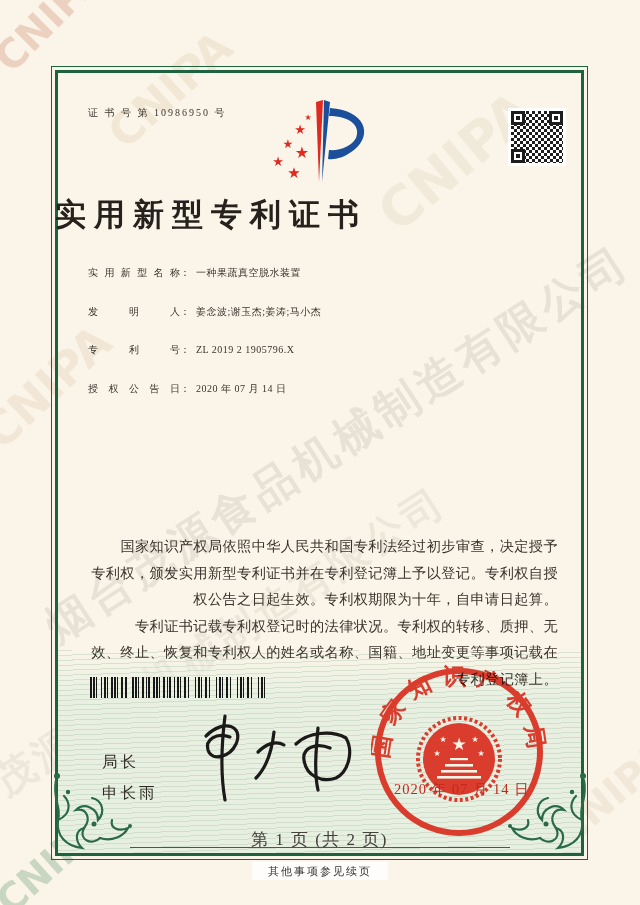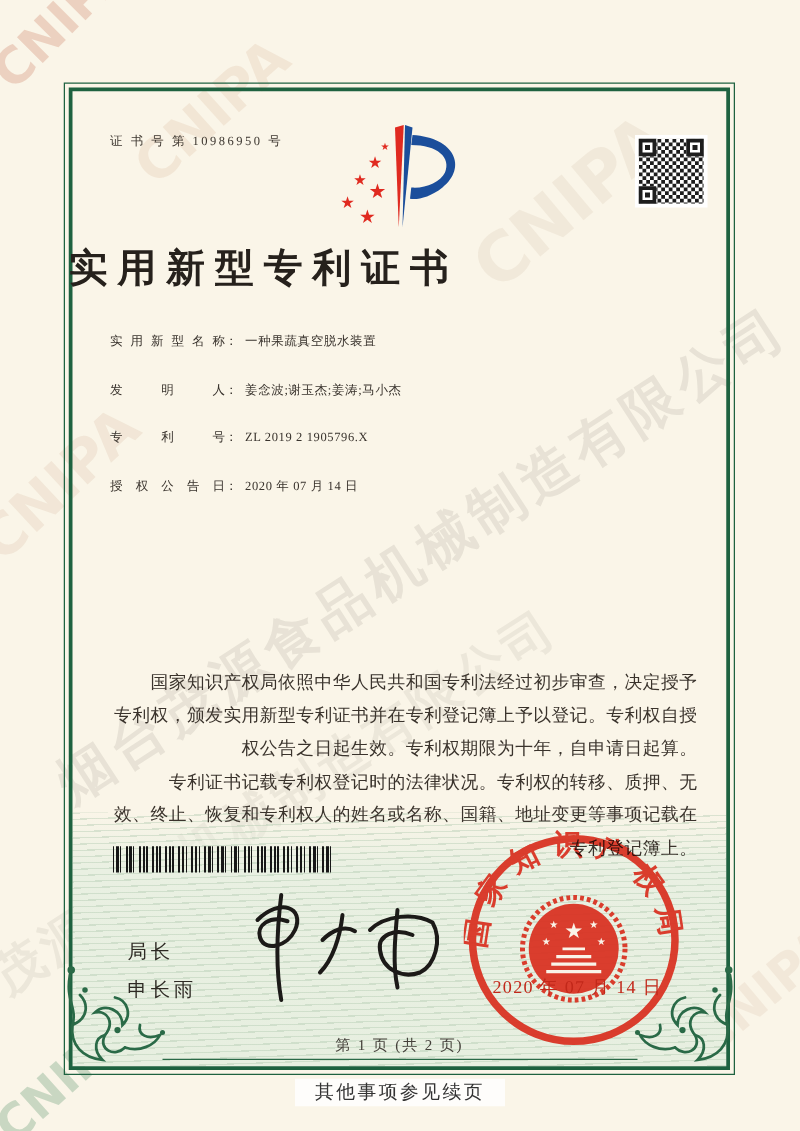--- a/index.html
+++ b/index.html
@@ -70,22 +70,22 @@
   .seal { position:absolute; left:371px; top:664px; opacity:0.93; mix-blend-mode:multiply; }
   .seal-date { position:absolute; left:394px; top:780px; width:140px; font-size:14.5px;
                color:#c2281a; letter-spacing:1px; white-space:nowrap; }
 
   .corner { position:absolute; z-index:4; }
   .corner-bl { left:48px; top:762px; }
   .corner-br { right:48px; top:762px; transform:scaleX(-1); }
   .deco-line { position:absolute; left:130px; top:847px; width:380px; border-top:1.5px solid #2a6a47; z-index:2; }
 
   .page-info { position:absolute; left:55px; top:828px; width:529px; text-align:center;
-               font-size:12px; letter-spacing:1.5px; color:#44403a; }
-  .continuation { position:absolute; left:0; top:864px; width:640px; text-align:center; font-size:15px; }
+               font-size:17px; letter-spacing:1.5px; color:#44403a; }
+  .continuation { position:absolute; left:0; top:864px; width:640px; text-align:center; font-size:11px; }
   .continuation span { background:#fefdfb; padding:3px 16px; letter-spacing:2px; color:#333; }
 </style>
 </head>
 <body>
 
 <div class="page">
 
   <span class="wm wm1">CNIPA</span>
   <span class="wm wm2">CNIPA</span>
   <span class="wm wm3">CNIPA</span>

